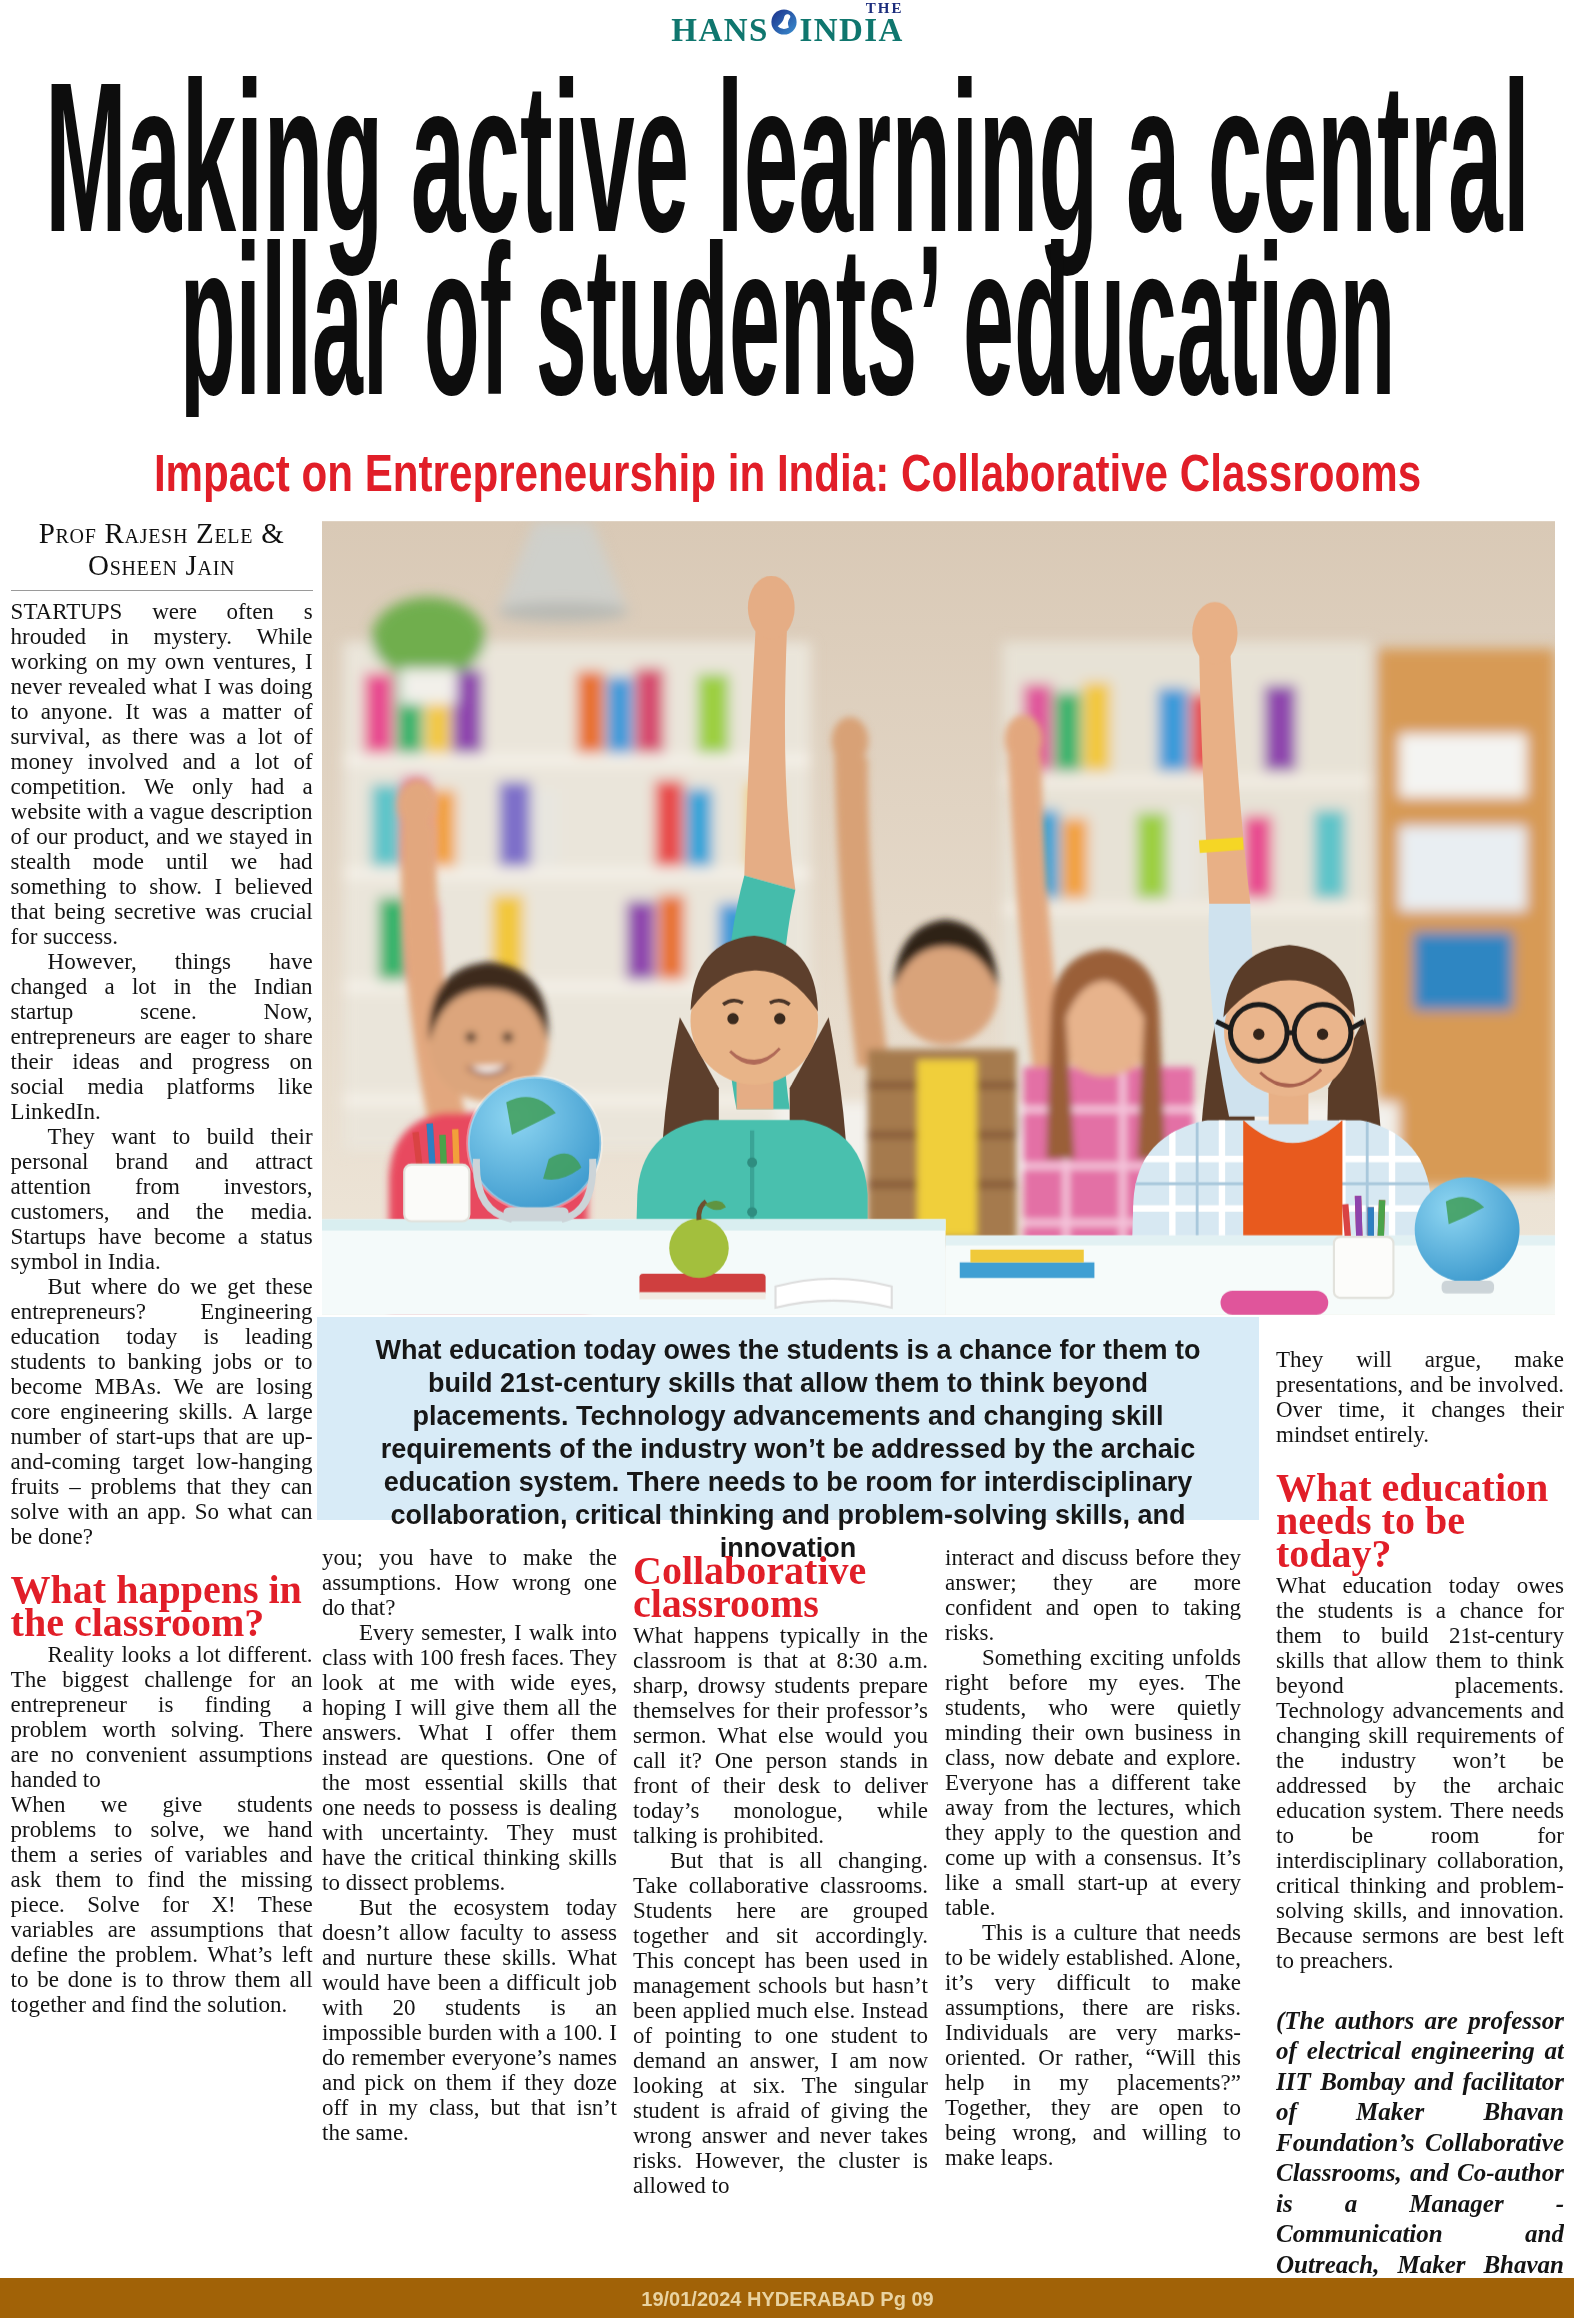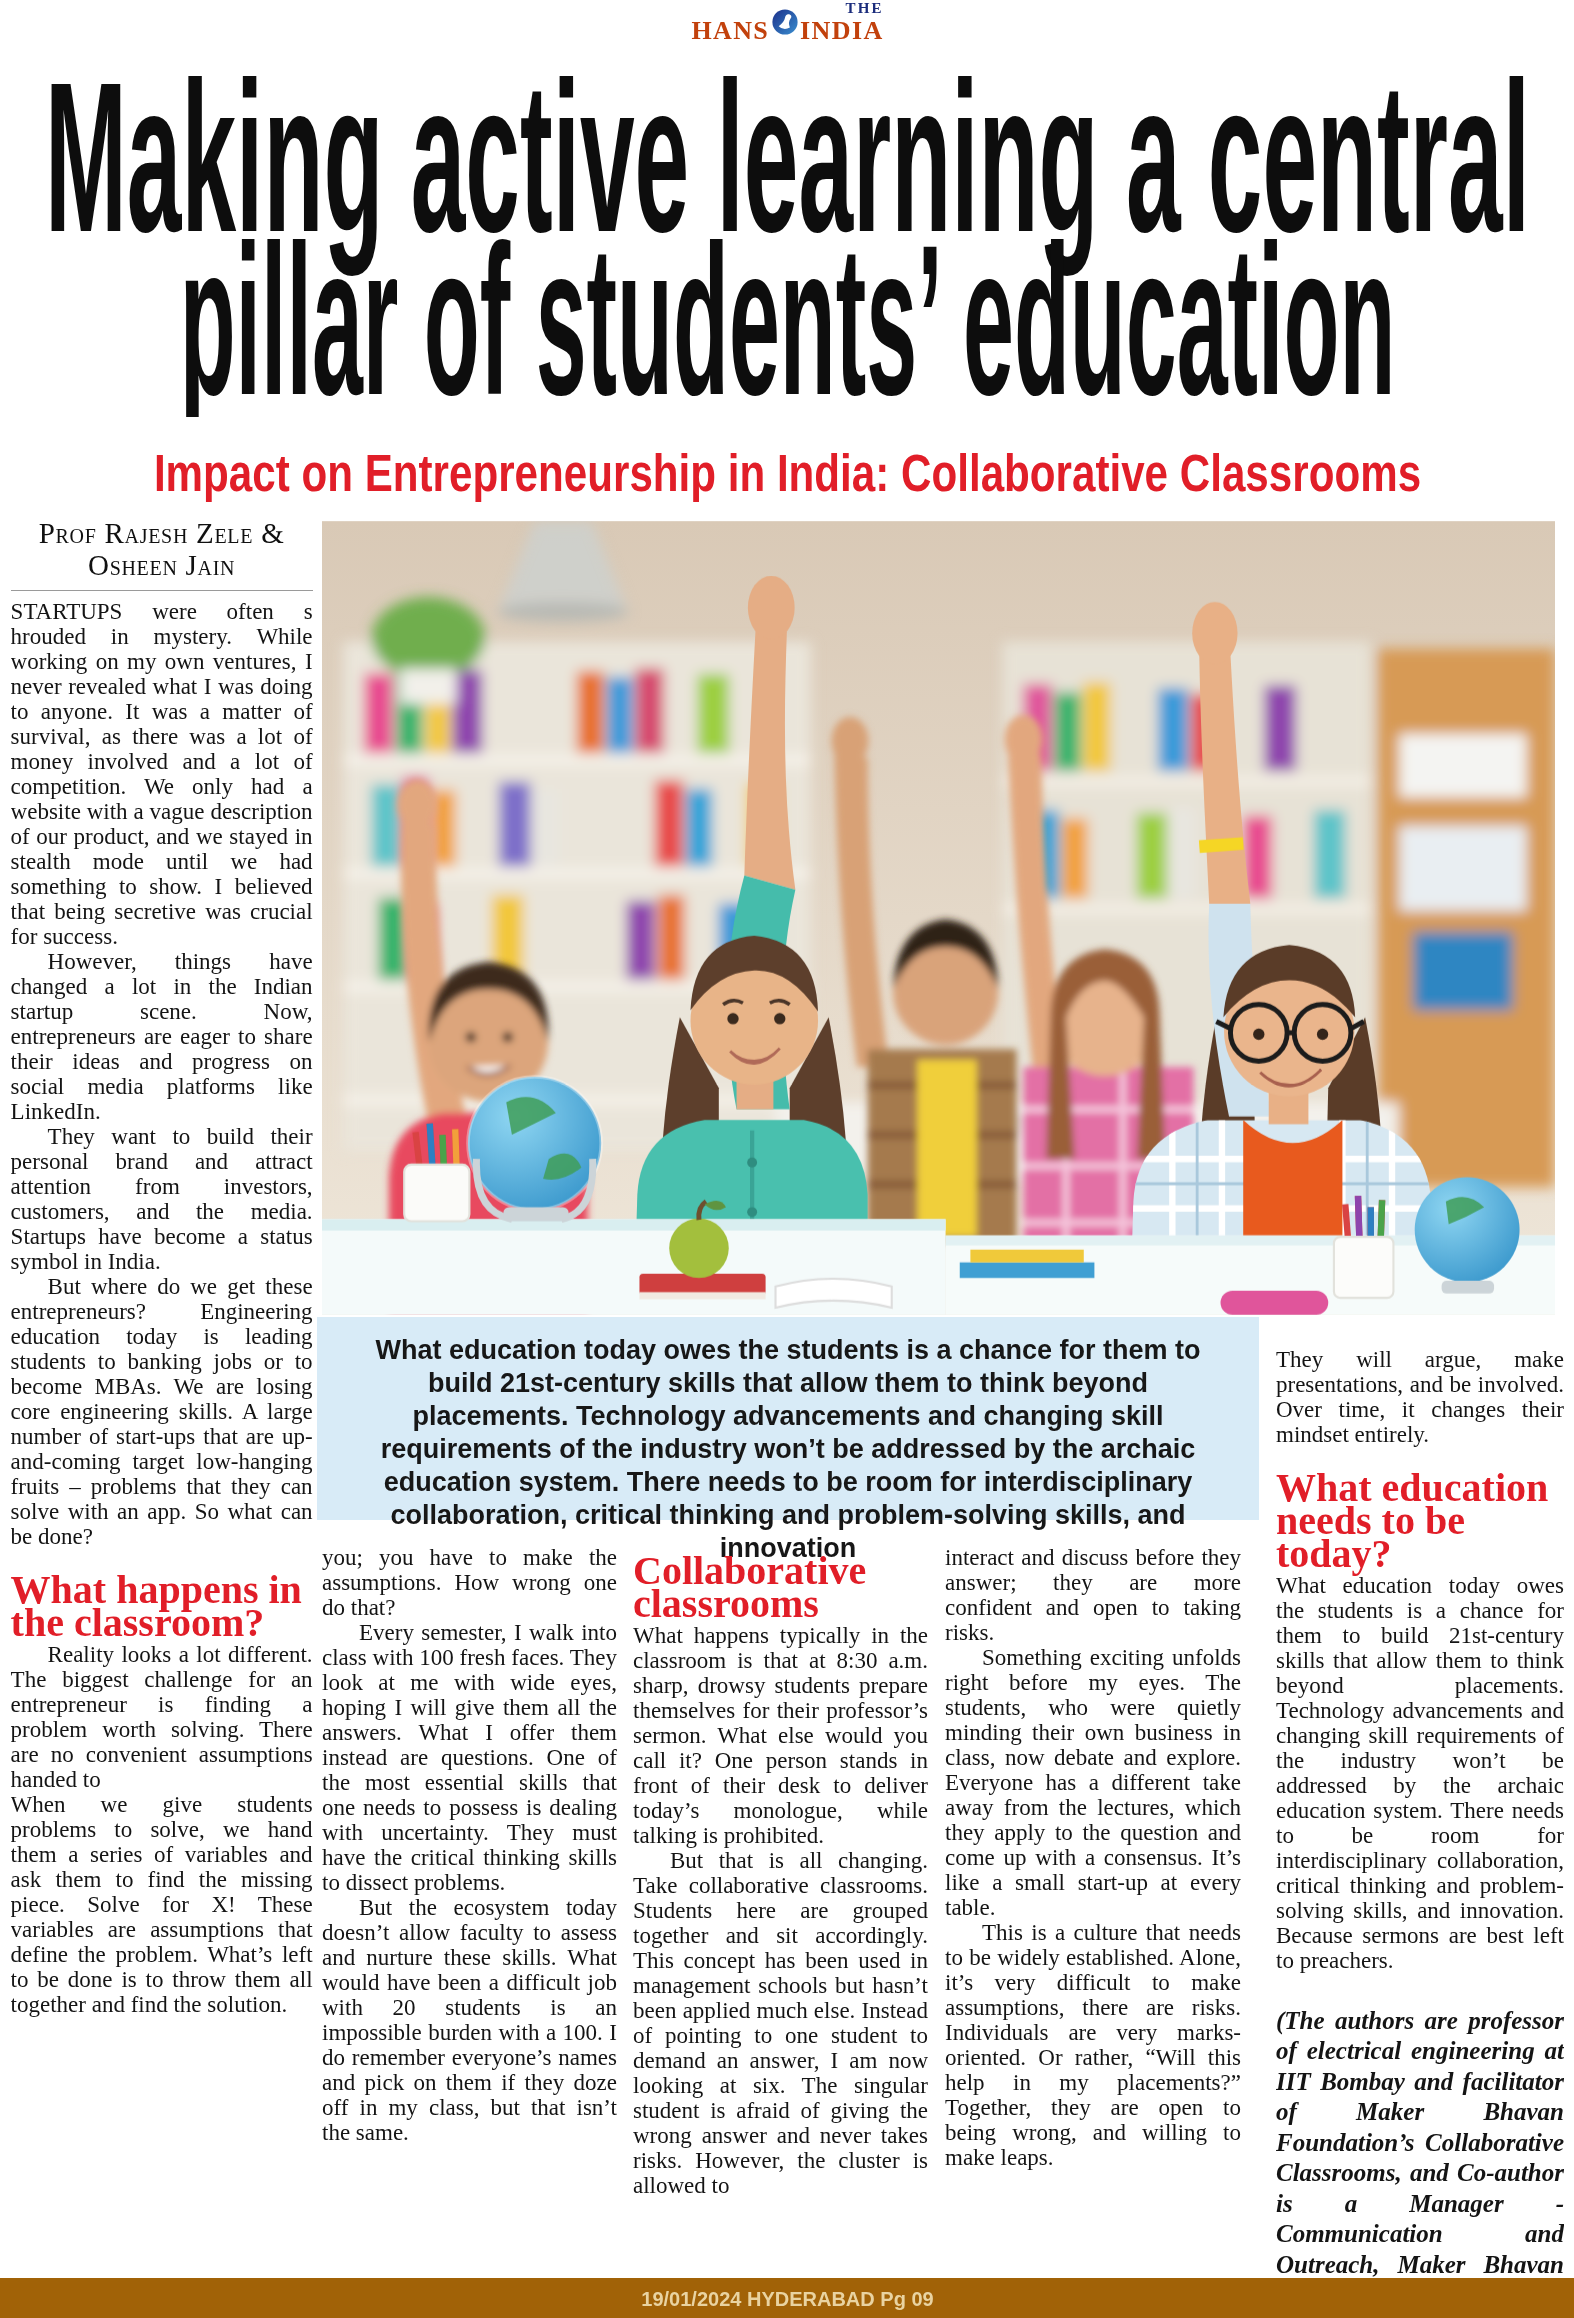--- a/index.html
+++ b/index.html
@@ -4,22 +4,22 @@
 <style>
   html,body{margin:0;padding:0;background:#ffffff;}
   .page{position:relative;width:1575px;height:2319px;background:#ffffff;overflow:hidden;
         font-family:"Liberation Serif",serif;color:#141414;}
 
   
   .masthead{position:absolute;top:1.4px;left:0;right:0;text-align:center;}
   .brand{display:inline-block;position:relative;text-align:right;}
   .brand-the{font-family:"Liberation Serif",serif;font-weight:bold;font-size:15px;
              letter-spacing:2.1px;color:#1b2c7c;padding-left:2.8px;line-height:14px;}
-  .brand-main{font-family:"Liberation Serif",serif;font-weight:bold;font-size:26px;
-              color:#c2410c;letter-spacing:1.4px;line-height:31px;white-space:nowrap;}
+  .brand-main{font-family:"Liberation Serif",serif;font-weight:bold;font-size:33px;
+              color:#0f766e;letter-spacing:1.4px;line-height:31px;white-space:nowrap;}
   .swan{display:inline-block;width:28px;height:28px;vertical-align:top;margin:-7px 1.4px 0 1.4px;}
 
   
   .headline-svg{position:absolute;left:0;top:34px;}
   .headline-svg text{font-family:"Liberation Sans",sans-serif;font-weight:bold;fill:#0d0d0d;}
   .subtitle-svg{position:absolute;left:0;top:409px;}
   .subtitle-svg text{font-family:"Liberation Sans",sans-serif;font-weight:bold;fill:#e11e28;}
 
   
   .byline{position:absolute;left:10.6px;top:517px;width:302px;text-align:center;

